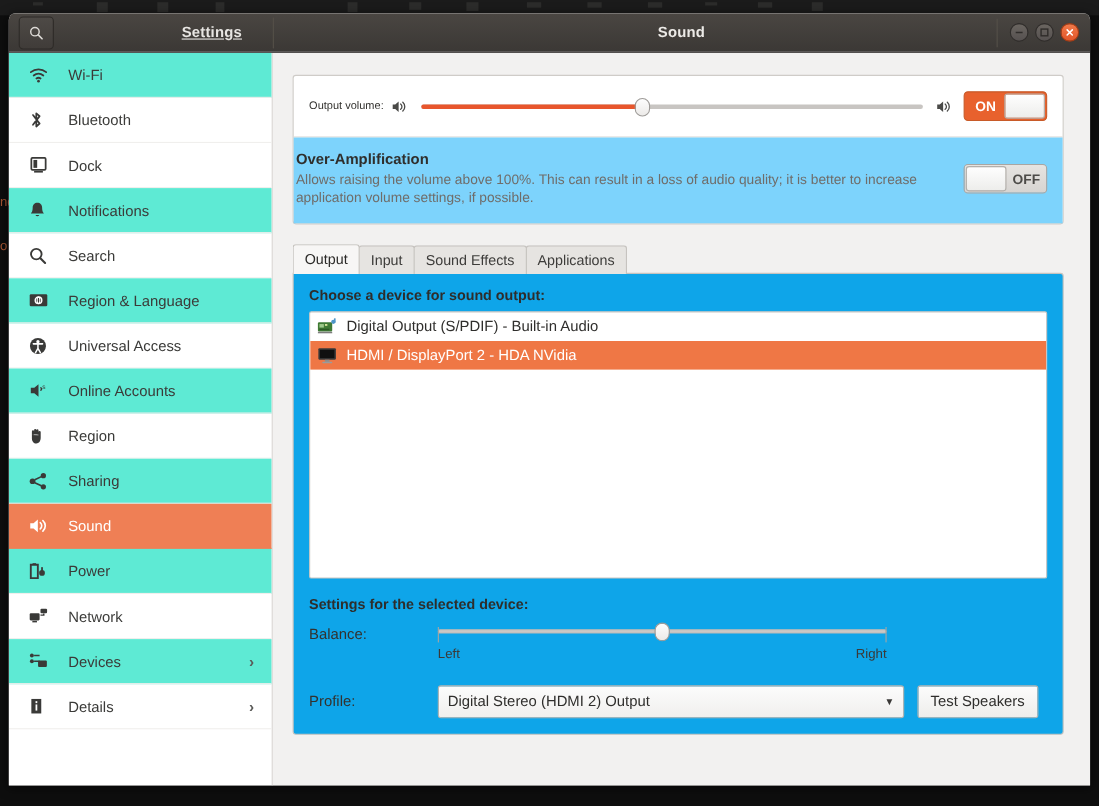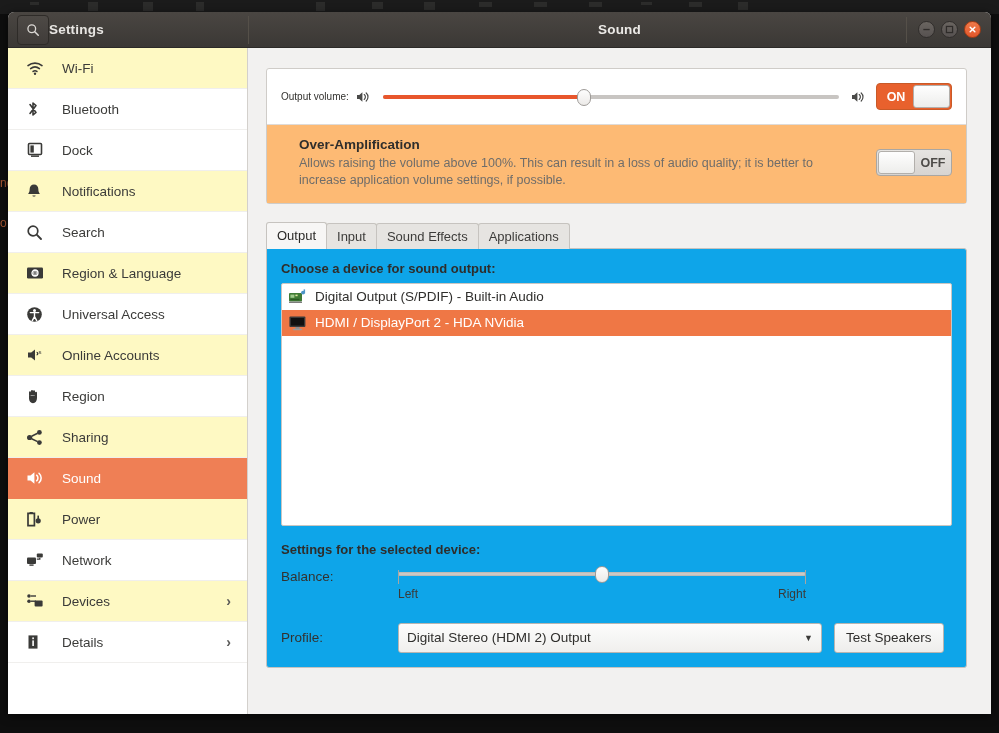--- a/index.html
+++ b/index.html
@@ -59,26 +59,27 @@
     margin-left: 9px;
     width: 32px; height: 30px;
     border: 1px solid #2e2b28;
     border-radius: 4px;
     background: linear-gradient(to bottom, #4e4a46, #403c39);
     display: flex; align-items: center; justify-content: center;
     cursor: pointer;
   }
   #settings-title {
     flex: 1;
-    text-align: left;
+    text-align: right;
     color: #e8e6e3;
     font-size: 13.5px;
     font-weight: bold;
     margin-right: 28px;
     letter-spacing: .2px;
+    text-decoration: underline;
   }
   #title-sep {
     position: absolute; left: 240px; top: 4px;
     width: 1px; height: 28px;
     background: #555049;
   }
   #titlebar-right {
     flex: 1; height: 100%;
     display: flex; align-items: center; justify-content: center;
     position: relative;
@@ -124,21 +125,21 @@
   .side-item {
     height: 41px;
     display: flex; align-items: center;
     padding-left: 18px;
     font-size: 13.5px;
     color: #3b3b39;
     cursor: pointer;
     border-bottom: 1px solid #f0efed;
     position: relative;
   }
-  .side-item.alt { background: #fef9c3; }
+  .side-item.alt { background: #5eead4; }
   .side-item.sel {
     background: #ef7f55;
     color: #ffffff;
     border-bottom: 1px solid #ef7f55;
   }
   .side-icon {
     width: 24px; height: 20px;
     display: flex; align-items: center; justify-content: flex-start;
     margin-right: 12px;
     color: #3a3a38;
@@ -229,22 +230,22 @@
   }
   .toggle.on .knob { right: 1px; }
   .toggle.off {
     background: linear-gradient(to bottom, #e6e4e1, #d7d4d1);
   }
   .toggle.off .knob { left: 1px; }
   .toggle.off .tlabel { margin-left: 38px; }
 
   #overamp-row {
     display: flex; align-items: center;
-    padding: 12px 14px 14px 32px;
-    background: #fdba74;
+    padding: 12px 14px 14px 2px;
+    background: #7dd3fc;
   }
   #overamp-text { flex: 1; padding-right: 20px; }
   #overamp-title {
     font-size: 13.5px; font-weight: bold; color: #2f2e2c;
     margin-bottom: 3px;
   }
   #overamp-desc {
     font-size: 12.5px; color: #6f6d6a; line-height: 1.35;
     max-width: 570px;
   }

